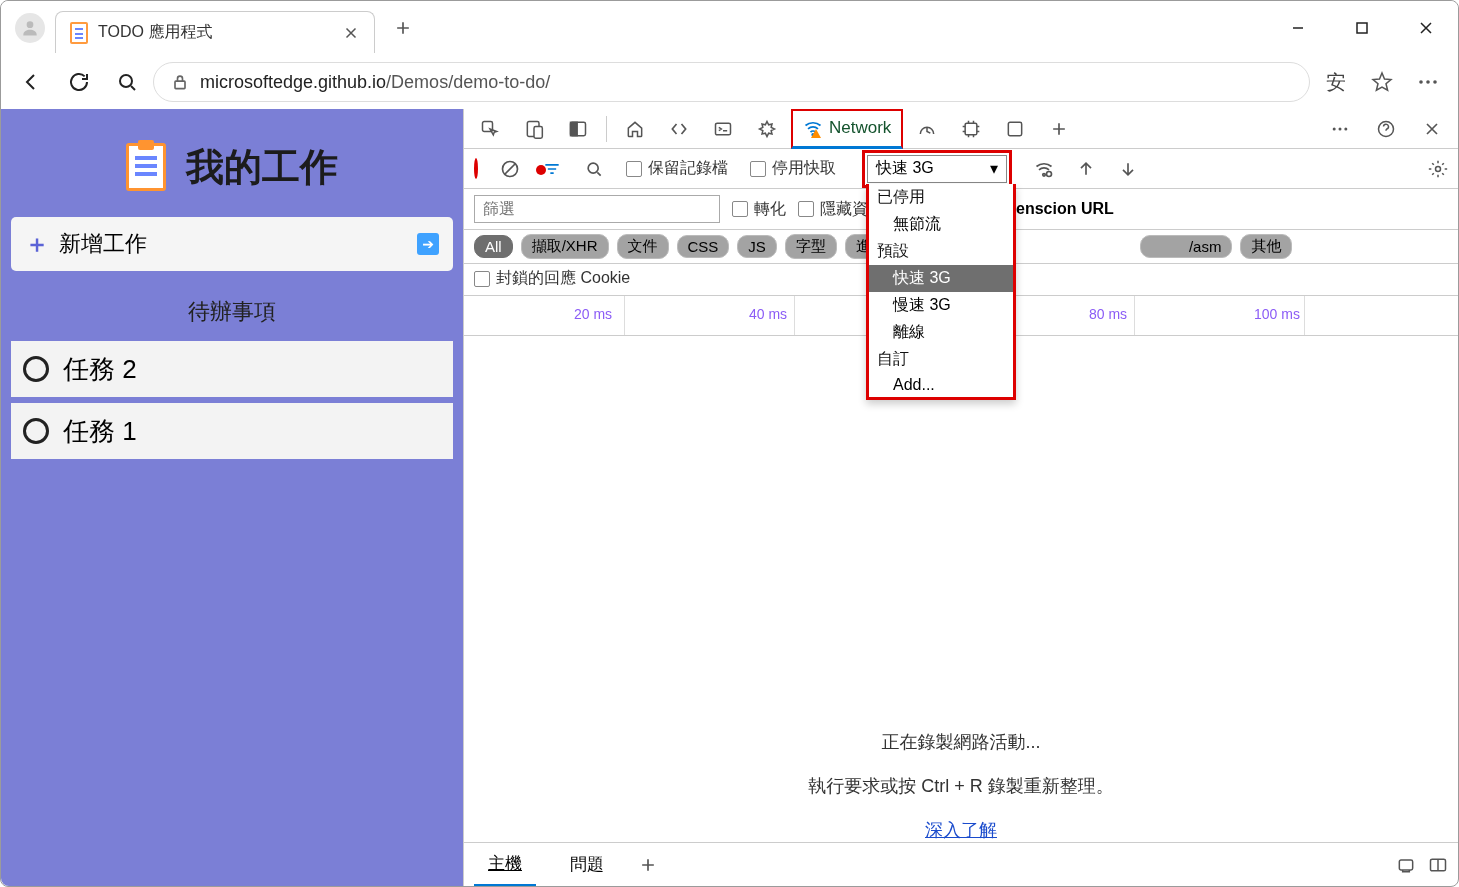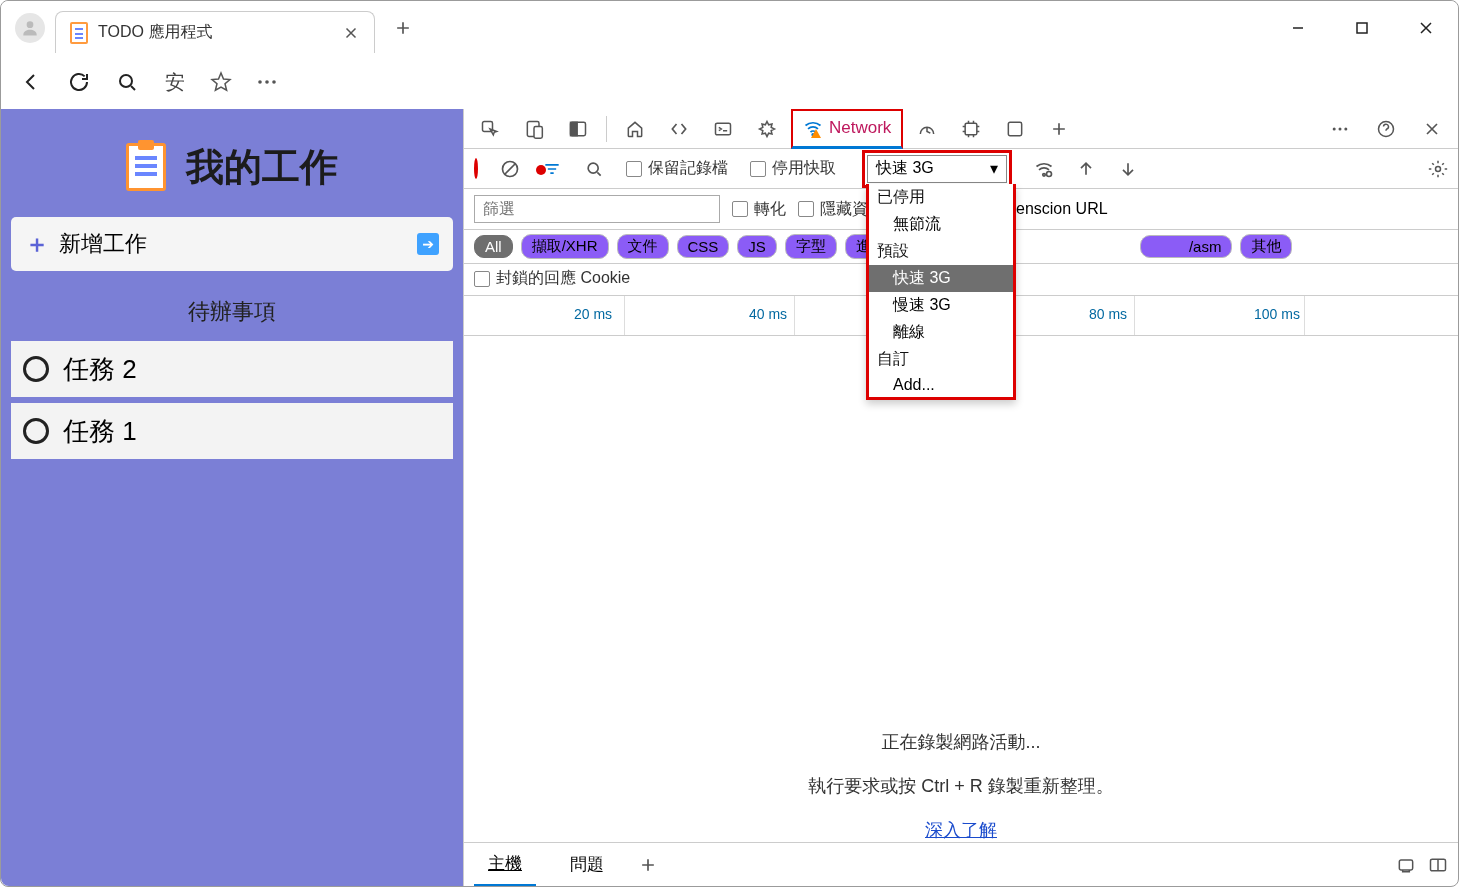--- a/index.html
+++ b/index.html
@@ -41,42 +41,42 @@
 .plus-blue { color:#5b63d6; font-size:24px; font-weight:700;}
 .arrow-btn { margin-left:auto; width:22px; height:22px; background:#3fa2ff; border-radius:3px; color:#fff; display:flex; align-items:center; justify-content:center; font-size:14px;}
 .section-title { text-align:center; font-size:22px; color:#222; margin: 26px 0 14px; }
 .task { background:#f3f3f3; border-radius:0; height:56px; display:flex; align-items:center; padding:0 12px; gap:14px; font-size:26px; margin-bottom:6px;}
 .task-o { width:26px; height:26px; border:3px solid #222; border-radius:50%; }
 
 
 .devtools { flex:1; display:flex; flex-direction:column; border-left:1px solid #ccc; }
 .dt-tabs { height:40px; display:flex; align-items:center; border-bottom:1px solid #ccc; padding:0 6px; gap:4px; }
 .dt-tab { padding:0 10px; height:40px; display:flex; align-items:center; gap:6px; color:#555; }
-.dt-tab.active { border:2px solid #d00; border-top-width:2px; border-bottom: none; color:#be185d;}
+.dt-tab.active { border:2px solid #d00; border-top-width:2px; border-bottom: none; color:#14532d;}
 .nw-text { font-size:17px; }
 .dt-divider { width:1px; height:26px; background:#ccc; margin:0 4px;}
 .dt-right { margin-left:auto; display:flex; align-items:center; gap:6px;}
 
 .dt-row2 { height:40px; display:flex; align-items:center; gap:22px; padding:0 10px; border-bottom:1px solid #ccc;}
 .rec { width:16px; height:16px; border:2px solid #d00; border-radius:50%;}
 .chk { display:flex; align-items:center; gap:6px; font-size:16px; color:#333;}
 .chk-box { width:16px; height:16px; border:1px solid #888; border-radius:2px; }
 .throttle { width:140px; height:28px; border:1px solid #888; display:flex; align-items:center; padding:0 8px; gap:8px; position:relative; background:#fff;}
 
 .dt-filter-row { display:flex; align-items:center; gap:12px; padding: 6px 10px; border-bottom:1px solid #ccc;}
 .filter-input { width:246px; height:28px; border:1px solid #aaa; padding:4px 8px; font-size:16px;}
 
 .pill-row { display:flex; align-items:center; gap:8px; padding:4px 10px; flex-wrap:wrap; border-bottom:1px solid #ccc;}
-.pill { border:1px solid #bbb; border-radius:10px; padding:2px 10px; font-size:15px; background:#8b5cf6;}
+.pill { border:1px solid #bbb; border-radius:10px; padding:2px 10px; font-size:15px; background:#a3a3a3;}
 .pill.active { background:#6f6f6f; color:#fff; border-color:#6f6f6f;}
 
 .block-row { display:flex; align-items:center; gap:40px; padding:4px 10px 6px; font-size:16px; border-bottom:1px solid #ccc;}
 
 .timeline { height:40px; border-bottom:1px solid #ccc; position:relative; }
-.tl-tick { position:absolute; top:10px; font-size:14px; color:#0369a1; }
+.tl-tick { position:absolute; top:10px; font-size:14px; color:#8b5cf6; }
 .tl-sep { position:absolute; top:0; bottom:0; width:1px; background:#ddd;}
 
 .empty { flex:1; display:flex; flex-direction:column; align-items:center; justify-content:flex-end; gap:20px; font-size:18px; color:#333;}
 .empty a { color:#1a4bcc; text-decoration:underline;}
 
 .drawer { height:44px; border-top:1px solid #ccc; display:flex; align-items:center; padding:0 10px; gap:20px; font-size:17px;}
 .drawer-tab { height:44px; display:flex; align-items:center; padding:0 14px;}
 .drawer-tab.active { border-bottom:3px solid #0078d4;text-decoration:underline;}
 .drawer-right{ margin-left:auto; display:flex; gap:12px;}
 
@@ -149,20 +149,27 @@
         <svg class="svg24" viewBox="0 0 24 24" fill="none" stroke="#222" stroke-width="2">
           <path d="M20 12a8 8 0 1 1-2.3-5.6M20 4v5h-5"></path>
         </svg>
       </div>
     <div class="icon-btn">
         <svg class="svg24" viewBox="0 0 24 24" fill="none" stroke="#222" stroke-width="2">
           <circle cx="11" cy="11" r="6"></circle>
           <path d="M20 20l-4-4"></path>
         </svg>
       </div>
+    <div class="urlbar">
+      <svg class="svg16" viewBox="0 0 24 24" fill="none" stroke="#666" stroke-width="2">
+          <rect x="6" y="11" width="12" height="9" rx="1"></rect>
+          <path d="M9 11V8a3 3 0 0 1 6 0v3"></path>
+        </svg>
+      <span class="url-text"><span class="url-host">microsoftedge.github.io</span><span>/Demos/demo-to-do/</span></span>
+    </div>
     <div class="right-icons">
       <div class="icon-btn" style="font-size:20px;">安</div>
       <div class="icon-btn">
           <svg class="svg24" viewBox="0 0 24 24" fill="none" stroke="#555" stroke-width="1.5">
             <path d="M12 3l2.5 6 6.5.5-5 4.3 1.6 6.4L12 17l-5.6 3.2L8 13.8 3 9.5l6.5-.5z"></path>
           </svg>
         </div>
       <div class="icon-btn">
           <svg class="svg24" viewBox="0 0 24 24" fill="#555">
             <circle cx="5" cy="12" r="1.8"></circle>
@@ -365,21 +372,21 @@
       <div class="dt-filter-row">
         <input class="filter-input" placeholder="篩選" style="">
         <label class="chk">
             <span class="chk-box"></span>
             <span>轉化</span>
           </label>
         <label class="chk">
             <span class="chk-box"></span>
             <span>隱藏資料</span>
           </label>
-        <span style="margin-left:120px;">enscion URL</span>
+        <span style="margin-left:120px;font-weight:bold;">enscion URL</span>
       </div>
 
       <div class="pill-row">
         <span class="pill active">All</span>
         <span class="pill">擷取/XHR</span>
         <span class="pill">文件</span>
         <span class="pill">CSS</span>
         <span class="pill">JS</span>
         <span class="pill">字型</span>
         <span class="pill">進出口</span>

